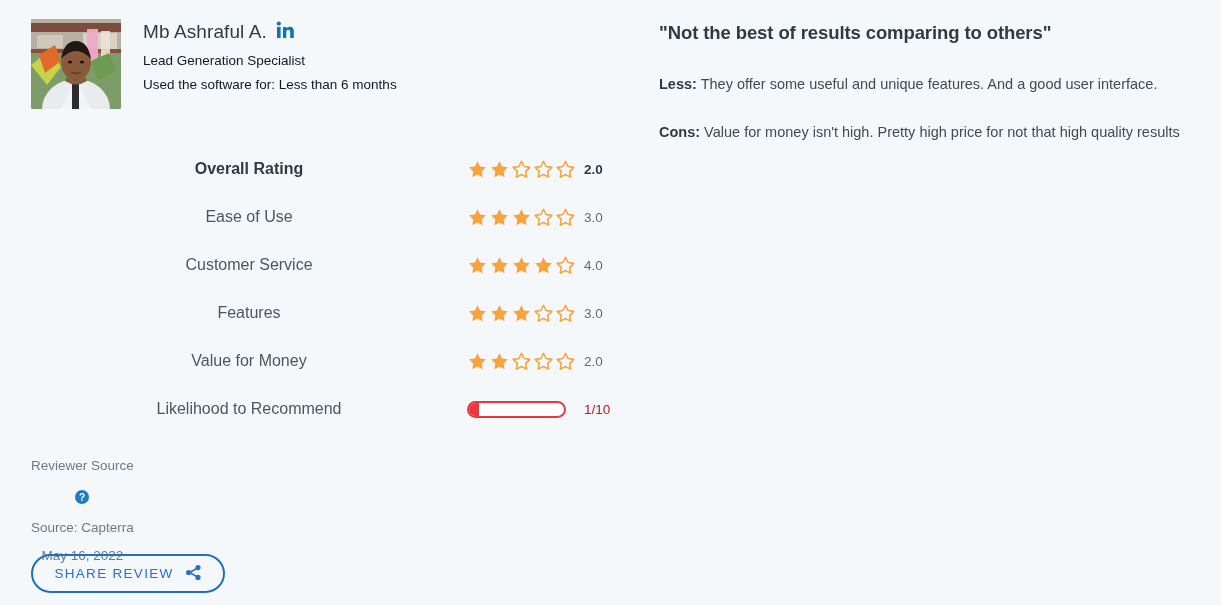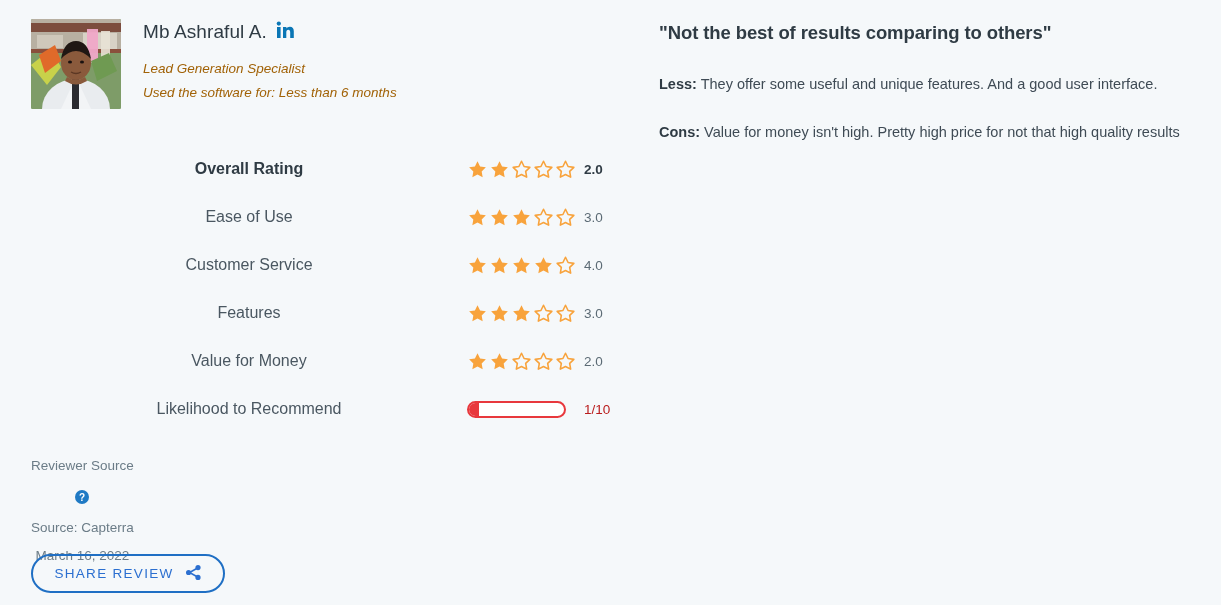--- a/index.html
+++ b/index.html
@@ -49,36 +49,35 @@
   .avatar svg { display: block; width: 90px; height: 90px; }
 
   .reviewer-meta {
     margin-left: 22px;
     padding-top: 2px;
   }
   .reviewer-name-row {
     display: flex;
     align-items: flex-start;
     gap: 9px;
-    margin-bottom: 14px;
+    margin-bottom: 6px;
   }
   .reviewer-name {
     font-size: 19px;
     color: #2f3b44;
     line-height: 22px;
     font-weight: 400;
     letter-spacing: 0.1px;
   }
   .linkedin-icon { display: block; }
   .meta-line {
     font-size: 13.5px;
-    color: #a16207;
+    color: #0f172a;
     line-height: 24px;
     white-space: nowrap;
-    font-style: italic;
   }
 
   
   .ratings {
     position: absolute;
     left: 31px;
     top: 145px;
     width: 590px;
   }
   .rating-row {
@@ -396,21 +395,21 @@
       <div class="source-line">
         <span>Reviewer Source</span>
         <span class="help-icon">
           <svg width="14" height="14" viewBox="0 0 14 14" xmlns="http://www.w3.org/2000/svg" aria-hidden="true">
             <circle cx="7" cy="7" r="7" fill="#1f7ac4"></circle>
             <text x="7" y="10.6" text-anchor="middle" font-family="Liberation Sans, sans-serif" font-size="10" font-weight="bold" fill="#ffffff">?</text>
           </svg>
         </span>
       </div>
       <div class="source-line">Source: Capterra</div>
-      <div class="source-line">March 16, 2022</div>
+      <div class="source-line">May 16, 2022</div>
     </div>
 
     <button class="share-button">
       <span class="share-label">SHARE REVIEW</span>
       <span class="share-icon">
         <svg width="17" height="17" viewBox="0 0 17 17" xmlns="http://www.w3.org/2000/svg" aria-hidden="true">
           <line x1="4.6" y1="8.5" x2="12.6" y2="4" stroke="#2b6fd0" stroke-width="1.5"></line>
           <line x1="4.6" y1="8.5" x2="12.6" y2="13" stroke="#2b6fd0" stroke-width="1.5"></line>
           <circle cx="13" cy="3.6" r="2.6" fill="#2b6fd0"></circle>
           <circle cx="3.6" cy="8.5" r="2.6" fill="#2b6fd0"></circle>

